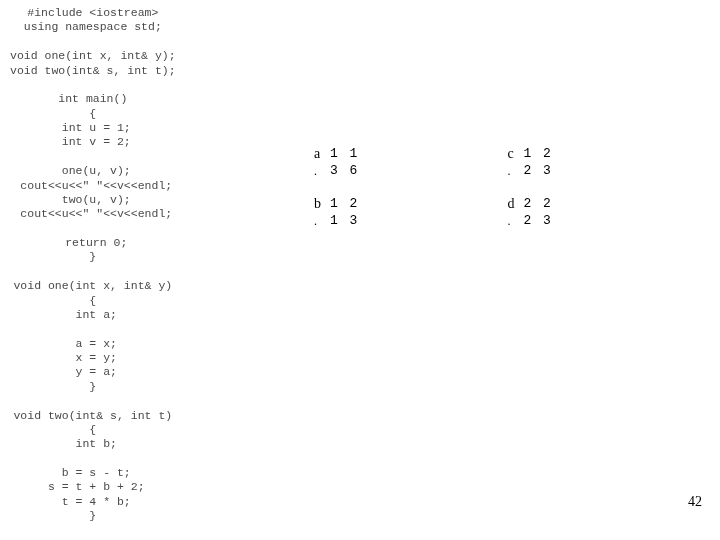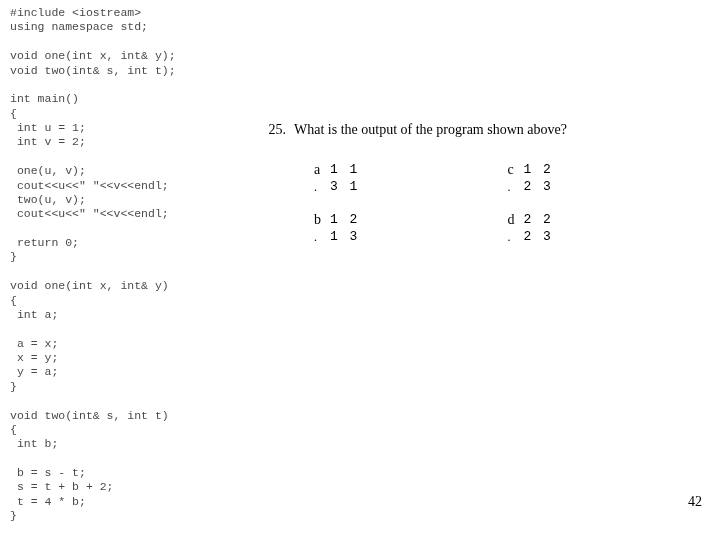--- a/index.html
+++ b/index.html
@@ -18,20 +18,21 @@
     }
     .code-area {
       position: absolute;
       left: 10px;
       top: 6px;
       font-family: "Courier New", Courier, monospace;
       font-size: 11.5px;
       line-height: 1.25;
       color: #4a4a4a;
       white-space: pre;
+      text-align: center;
     }
     .question-area {
       position: absolute;
       left: 258px;
       top: 122px;
       width: 450px;
     }
     .question-row {
       display: flex;
       align-items: baseline;
@@ -121,34 +122,30 @@
 void two(int&amp; s, int t)
 {
  int b;
 
  b = s - t;
  s = t + b + 2;
  t = 4 * b;
 }</div>
 
 <div class="question-area">
-  <div class="question-row">
-    <div class="question-num">25.</div>
-    <div class="question-text">What is the output of the program shown above?</div>
-  </div>
 
   <div class="choices">
     <div class="choice-col left">
       <div class="choice">
         <div class="choice-label">
           <span>a</span><br>
           <span class="choice-dot">.</span>
         </div>
         <div class="choice-val"><span>1 1</span>
-<span>3 1</span></div>
+<span>3 6</span></div>
       </div>
       <div class="choice">
         <div class="choice-label">
           <span>b</span><br>
           <span class="choice-dot">.</span>
         </div>
         <div class="choice-val"><span>1 2</span>
 <span>1 3</span></div>
       </div>
     </div>

